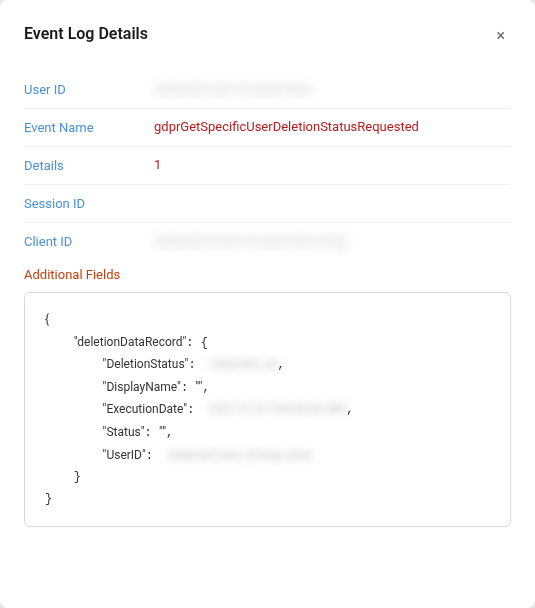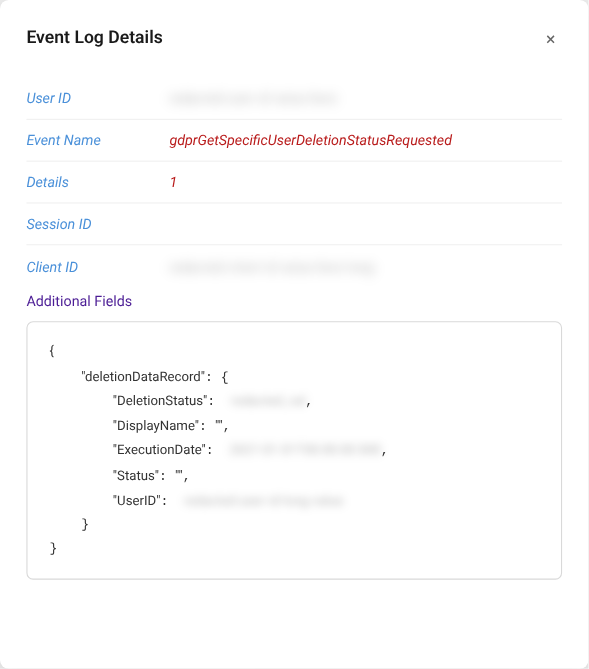--- a/index.html
+++ b/index.html
@@ -45,25 +45,24 @@
       border: none;
       cursor: pointer;
       color: #666;
       font-size: 16px;
       padding: 2px 6px;
       border-radius: 4px;
     }
 
     .field-row {
       display: flex;
-      align-items: flex-end;
+      align-items: flex-start;
       padding: 10px 0;
       border-bottom: 1px solid #f0f0f0;
       min-height: 38px;
-      font-style: italic;
     }
 
     .field-row:last-of-type {
       border-bottom: none;
     }
 
     .field-label {
       width: 130px;
       min-width: 130px;
       font-size: 13px;
@@ -80,21 +79,21 @@
 
     .field-value.blurred {
       color: transparent;
       text-shadow: 0 0 8px rgba(0,0,0,0.35);
       user-select: none;
       filter: blur(4px);
     }
 
     .additional-fields-label {
       font-size: 13px;
-      color: #4c1d95;
+      color: #c2410c;
       margin-top: 6px;
       margin-bottom: 10px;
     }
 
     .json-block {
       background: #ffffff;
       border: 1px solid #d9d9d9;
       border-radius: 6px;
       padding: 16px 20px;
       font-family: 'Courier New', Courier, monospace;

